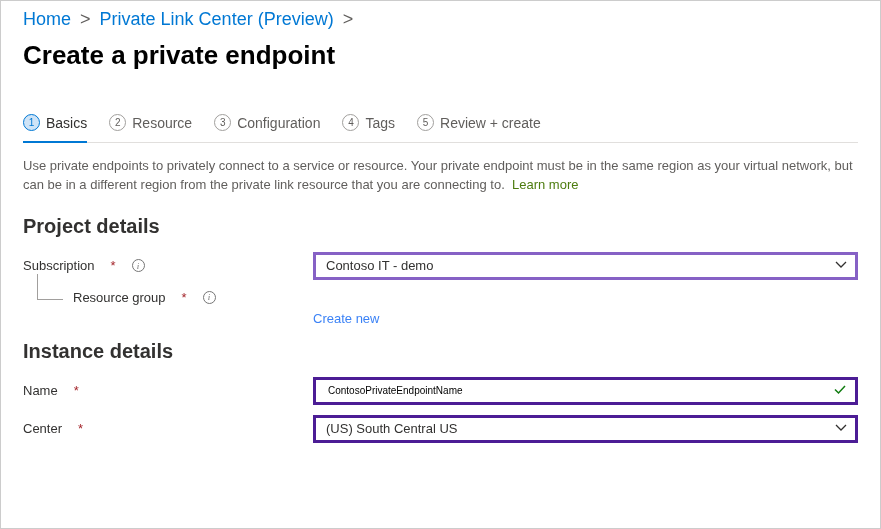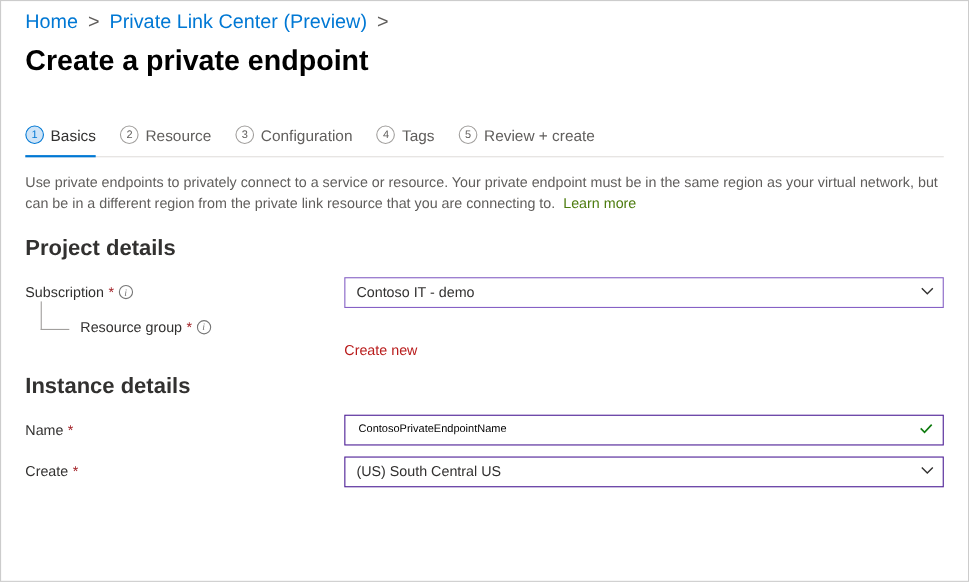--- a/index.html
+++ b/index.html
@@ -87,21 +87,21 @@
   .form-row {
     display: flex;
     align-items: center;
     margin-bottom: 10px;
   }
   .form-label {
     width: 290px;
     flex: 0 0 290px;
     display: flex;
     align-items: center;
-    gap: 4px;
+    gap: 16px;
     font-size: 13px;
     color: #323130;
   }
   .form-label.indent {
     padding-left: 50px;
     position: relative;
   }
   .tree-elbow {
     position: absolute;
     left: 14px; top: -16px;
@@ -120,21 +120,21 @@
     color: #767676;
     font-family: Georgia, serif;
     font-style: italic;
     cursor: default;
   }
 
   .form-control { flex: 1; }
   .selectbox, .textbox {
     width: 100%;
     height: 28px;
-    border: 1px solid #4c1d95;
+    border: 3px solid #4c1d95;
     padding: 0 28px 0 10px;
     font-size: 13px;
     background: #fff;
     position: relative;
     display: flex;
     align-items: center;
     cursor: pointer;
   }
   .selectbox.focused, .textbox.focused { border-color: #8661c5; }
   .chev {
@@ -153,21 +153,21 @@
     border: none; outline: none; width: 100%;
     font-size: 10px; font-family: inherit; background: transparent;
   }
 
   .sublink {
     margin-left: 290px;
     margin-top: -4px;
     margin-bottom: 14px;
   }
   .sublink a {
-    color: #b91c1c; text-decoration: none; font-size: 13px;
+    color: #3b82f6; text-decoration: none; font-size: 13px;
   }
 </style>
 </head>
 <body>
 
 <div class="breadcrumb">
   <a href="#">Home</a>
   <span class="bc-sep">&gt;</span>
   <a href="#">Private Link Center (Preview)</a>
   <span class="bc-sep">&gt;</span>
@@ -250,21 +250,21 @@
         <svg viewBox="0 0 14 14">
             <path d="M2 7 L5.5 10.5 L12 3.5" fill="none" stroke="#107c10" stroke-width="1.5"></path>
           </svg>
       </span>
     </div>
   </div>
 </div>
 
 <div class="form-row">
   <div class="form-label">
-    <span>Create</span>
+    <span>Center</span>
     <span class="req">*</span>
   </div>
   <div class="form-control">
     <div class="selectbox">
       <span>(US) South Central US</span>
       <span class="chev">
         <svg viewBox="0 0 12 12">
             <path d="M1 3.5 L6 8.5 L11 3.5" fill="none" stroke="#323130" stroke-width="1.3"></path>
           </svg>
       </span>

